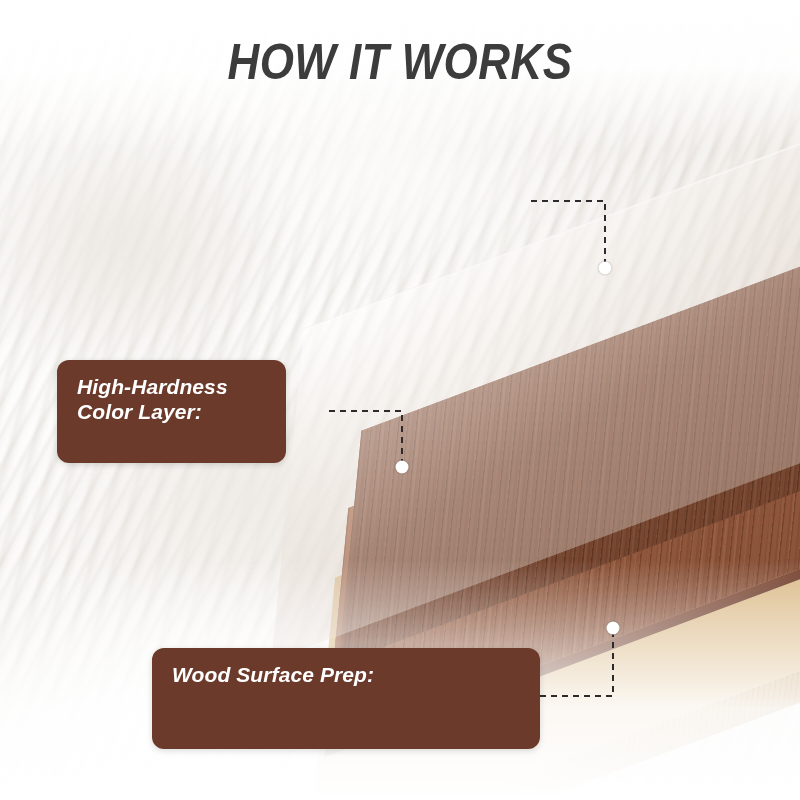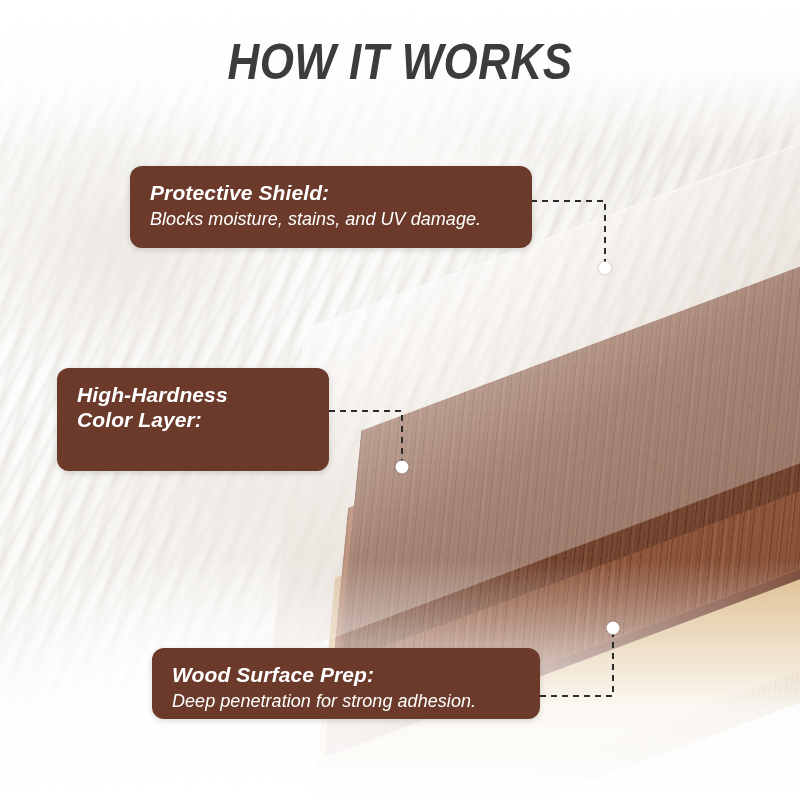--- a/index.html
+++ b/index.html
@@ -174,22 +174,22 @@
     box-sizing:border-box;
   }
   .callout .c-title{
     font-weight:700;font-size:21px;line-height:25px;letter-spacing:.1px;
     white-space:pre-line;
   }
   .callout .c-sub{
     font-weight:400;font-size:18px;line-height:23px;margin-top:3px;letter-spacing:.05px;
   }
   #callout-1{left:130px;top:166px;width:402px;height:82px;}
-  #callout-2{left:57px;top:368px;width:272px;height:103px;}
-  #callout-3{left:152px;top:648px;width:388px;height:71px;}
+  #callout-2{left:57px;top:360px;width:229px;height:103px;}
+  #callout-3{left:152px;top:648px;width:388px;height:101px;}
 
   
   .connectors{position:absolute;inset:0;pointer-events:none;}
   .dot{
     position:absolute;width:13px;height:13px;border-radius:50%;
     background:#ffffff;box-shadow:0 0 2px rgba(0,0,0,.35);
     transform:translate(-50%,-50%);
   }
 </style>
 </head>
@@ -240,28 +240,23 @@
 
     <path d="M 540 696 L 613 696 L 613 634" fill="none" stroke="#2b2b2b" stroke-width="2" stroke-dasharray="6 5"></path>
   </svg>
 
   <div class="dot" style="left:605px;top:268px;"></div>
   <div class="dot" style="left:402px;top:467px;"></div>
   <div class="dot" style="left:613px;top:628px;"></div>
 
   <div class="title">HOW IT WORKS</div>
 
-  <div class="callout" id="callout-1">
-    <div class="c-title">Protective Shield:</div>
-    <div class="c-sub">Blocks moisture, stains, and UV damage.</div>
-  </div>
 
   <div class="callout" id="callout-2">
     <div class="c-title">High-Hardness
 Color Layer:</div>
   </div>
 
   <div class="callout" id="callout-3">
     <div class="c-title">Wood Surface Prep:</div>
-    <div class="c-sub">Deep penetration for strong adhesion.</div>
   </div>
 
 </div>
 
 </body></html>

